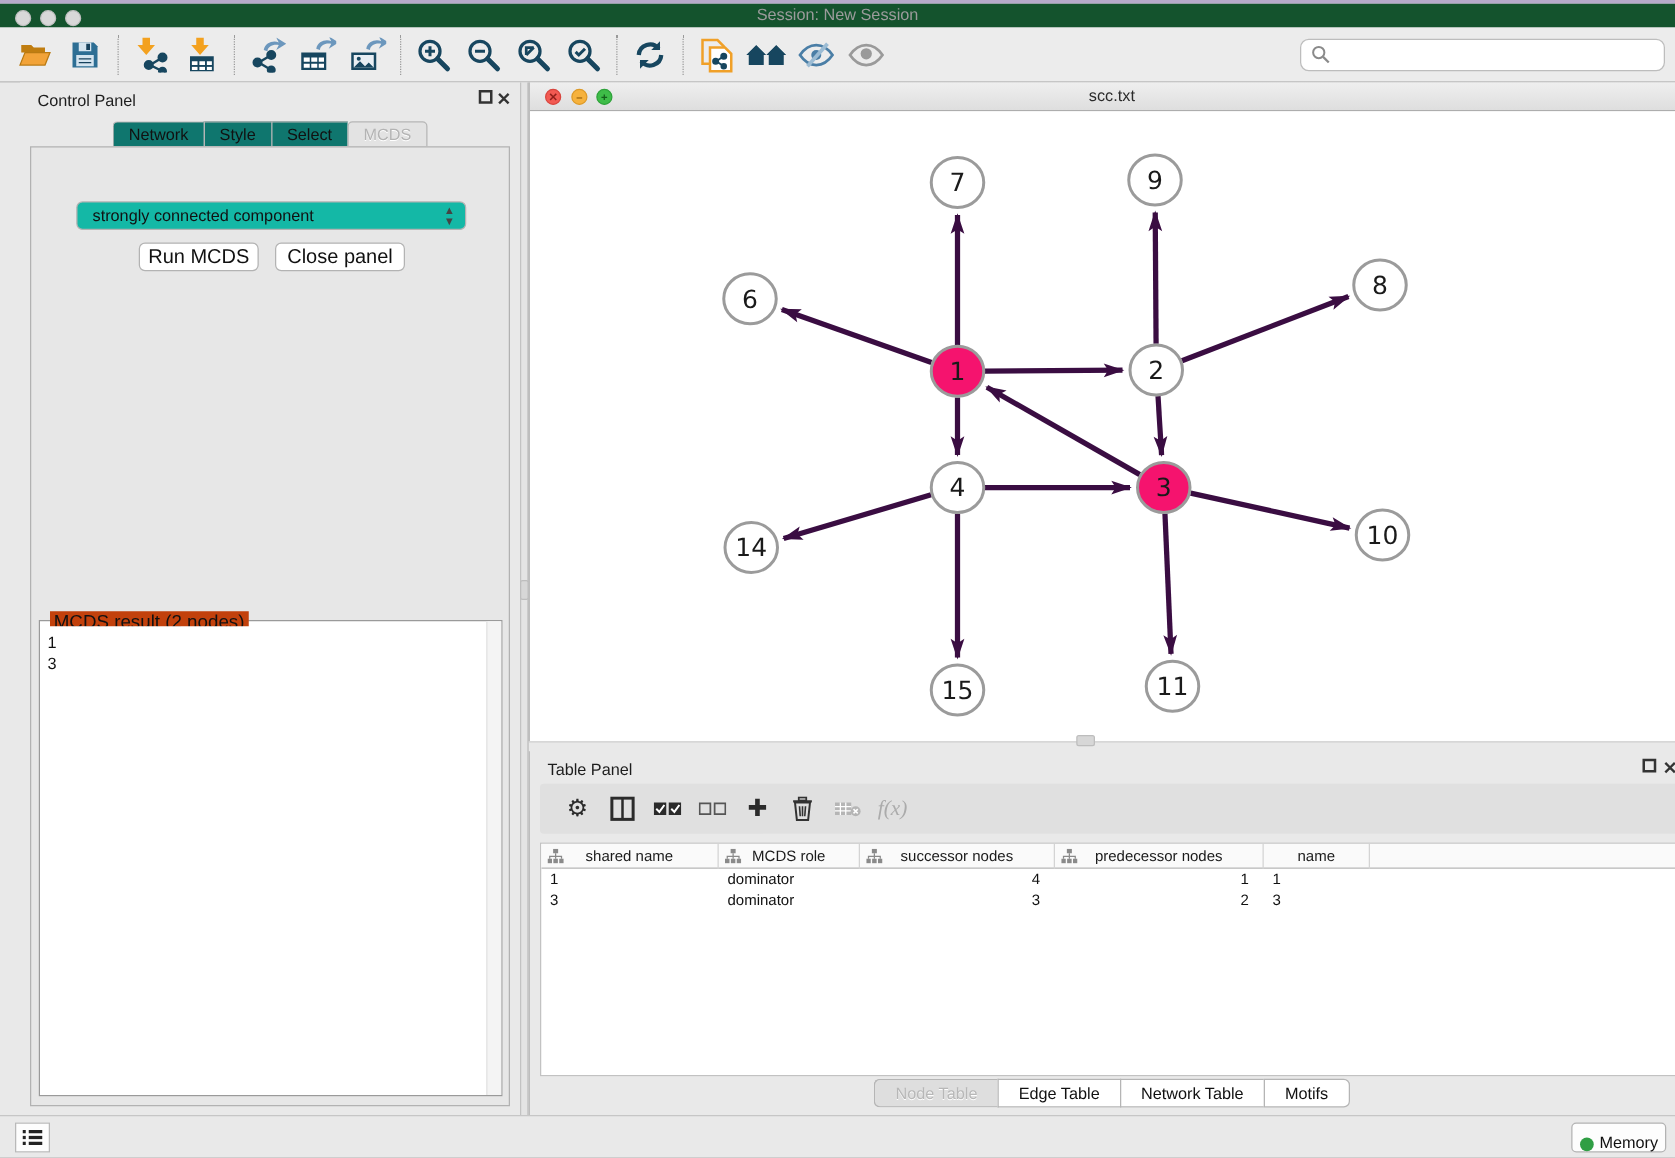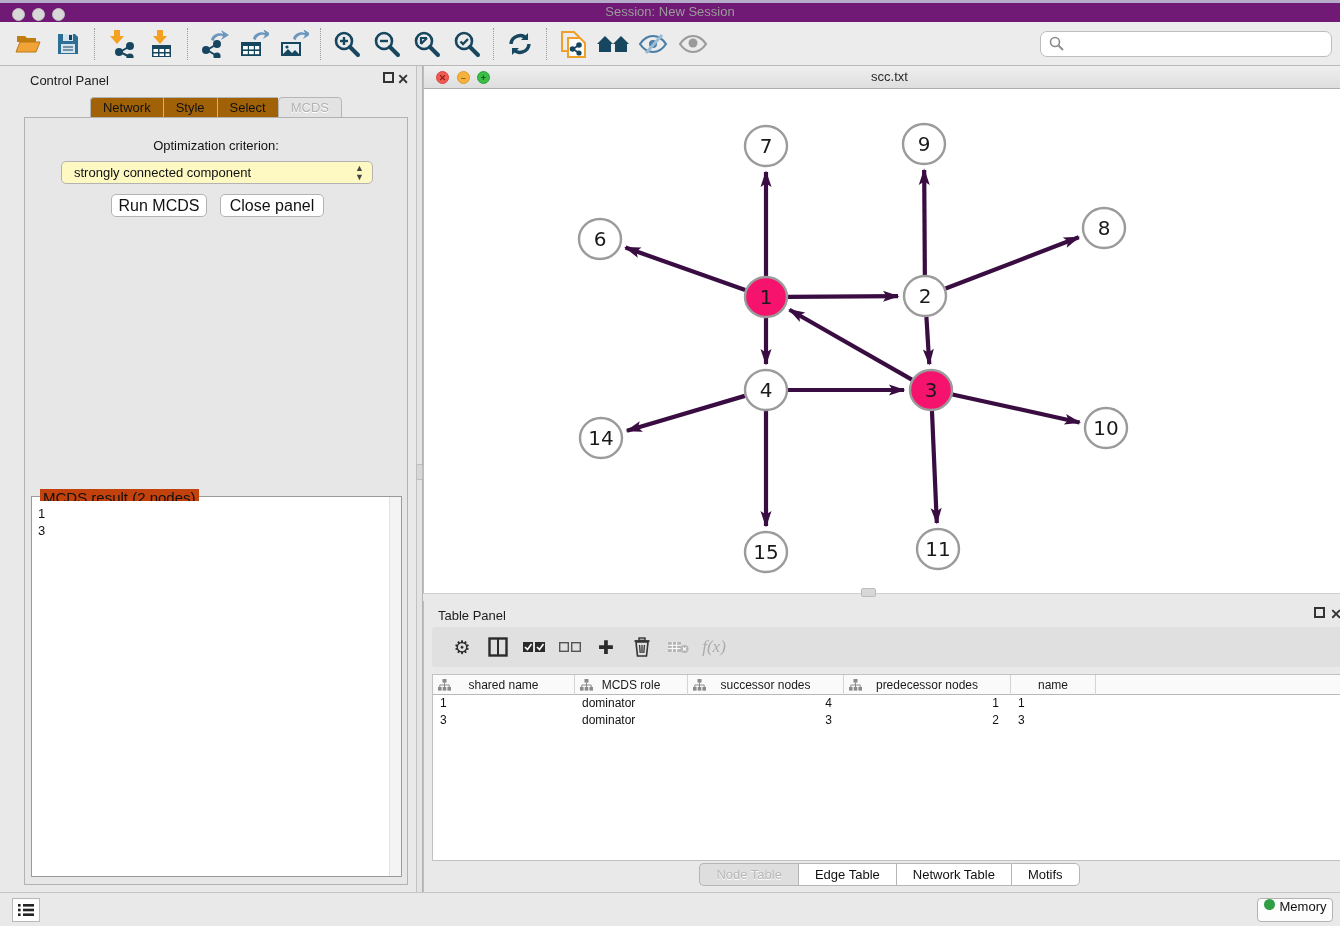--- a/index.html
+++ b/index.html
@@ -3,21 +3,21 @@
 <meta charset="utf-8">
 <style>
   * { margin:0; padding:0; box-sizing:border-box; }
   html,body { width:1340px; height:926px; overflow:hidden; }
   body { font-family:"Liberation Sans", sans-serif; background:#e9e9e9; position:relative;
          outline:1px solid #9e9e9e; }
   .abs { position:absolute; }
 
   
   #top-strip { left:0; top:0; width:1340px; height:3px; background:#b7abca; }
-  #titlebar { left:0; top:3px; width:1340px; height:19px; background:#701a75;
+  #titlebar { left:0; top:3px; width:1340px; height:19px; background:#14532d;
               text-align:center; font-size:13px; color:#9b9b9b; line-height:18px; }
   .tl-dot { width:13px; height:13px; border-radius:50%; background:#d8d8d8; border:1px solid #c0c0c0; top:5px; }
 
   
   #toolbar { left:0; top:22px; width:1340px; height:44px; background:#ececec;
              border-bottom:1px solid #b9b9b9; display:flex; align-items:center; padding:0 8px; }
   .tb-btn { width:40px; height:36px; display:flex; align-items:center; justify-content:center; flex:0 0 auto; }
   .tb-sep { width:1px; height:32px; border-left:1px dotted #9a9a9a; margin:0 6px; flex:0 0 auto; }
   #search-wrap { margin-left:auto; width:292px; height:26px; background:#fff; border:1px solid #bdbdbd;
                  border-radius:7px; display:flex; align-items:center; padding:0 8px; }
@@ -35,30 +35,30 @@
 
   
   .panel-head { position:absolute; left:0; top:0; width:100%; height:28px; }
   .panel-title { position:absolute; left:14px; top:7px; font-size:13px; color:#1d1d1d; }
   .win-float, .win-close { position:absolute; top:6px; width:14px; height:14px; font-size:12px;
                            color:#333; text-align:center; line-height:14px; cursor:default; }
   .win-float { border:2px solid #333; width:11px; height:11px; }
   .win-close { font-weight:bold; font-size:14px; }
 
   #cp-tabs { position:absolute; left:0; top:31px; width:100%; display:flex; justify-content:center; }
-  .cp-tab { height:21px; line-height:19px; padding:0 12px; font-size:13px; background:#a16207;
+  .cp-tab { height:21px; line-height:19px; padding:0 12px; font-size:13px; background:#0f766e;
             border:1px solid #b5b5b5; border-right:none; color:#111; }
   .cp-tab:first-child { border-top-left-radius:4px; }
   .cp-tab:last-child { border-right:1px solid #b5b5b5; border-top-right-radius:4px; }
   .cp-tab.sel { background:#e3e3e3; color:#b3b3b3; text-shadow:0 1px 0 #fff; border-radius:4px 4px 0 0; }
 
   #cp-content { position:absolute; left:8px; top:51px; width:384px; height:768px;
                 background:#e7e7e7; border:1px solid #b2b2b2; }
   #opt-label { position:absolute; left:0; top:20px; width:100%; text-align:center; font-size:13px; color:#111; }
-  #criterion-select { position:absolute; left:36px; top:43px; width:312px; height:23px; background:#fef9c3;
+  #criterion-select { position:absolute; left:36px; top:43px; width:312px; height:23px; background:#14b8a6;
                       border:1px solid #b3b3b3; border-radius:5px; font-size:13px; line-height:21px;
                       padding:0 26px 0 12px; color:#111; }
   #criterion-select .spin { position:absolute; right:8px; top:2px; font-size:9px; color:#444; line-height:9px; }
   .cp-btn { position:absolute; top:76px; height:23px; background:#fff; border:1px solid #b3b3b3;
             border-radius:5px; font-size:16px; color:#111; text-align:center; line-height:21px; }
   #run-btn { left:86px; width:96px; }
   #closepanel-btn { left:195px; width:104px; }
 
   #result-group { position:absolute; left:6px; top:378px; width:371px; height:381px;
                   border:1px solid #9a9a9a; background:#fff; }
@@ -110,21 +110,21 @@
          border:1px solid #b5b5b5; border-right:none; color:#111; }
   .seg:first-child { border-radius:5px 0 0 5px; }
   .seg:last-child { border-right:1px solid #b5b5b5; border-radius:0 5px 5px 0; }
   .seg.sel { background:#dedede; color:#b7b7b7; text-shadow:0 1px 0 #fff; }
 
   
   #statusbar { left:0; top:892px; width:1340px; height:34px; background:#e9e9e9; border-top:1px solid #c6c6c6; }
   #list-btn { position:absolute; left:12px; top:5px; width:28px; height:24px; background:#fdfdfd;
               border:1px solid #b9b9b9; display:flex; align-items:center; justify-content:center; }
   #memory-btn { position:absolute; right:7px; top:5px; width:76px; height:24px; background:#fdfdfd;
-                border:1px solid #b3b3b3; border-radius:4px; display:flex; align-items:flex-start;
+                border:1px solid #b3b3b3; border-radius:4px; display:flex; align-items:flex-end;
                 justify-content:center; font-size:13px; color:#111; gap:5px; }
   #memory-dot { width:11px; height:11px; border-radius:50%; }
 </style>
 </head>
 <body>
 
 <div id="top-strip" class="abs"></div>
 <div id="titlebar" class="abs">
   <div class="tl-dot abs" style="left:12px"></div>
   <div class="tl-dot abs" style="left:32px"></div>
@@ -302,21 +302,20 @@
       <span class="win-float" style="right:22px"></span>
       <span class="win-close" style="right:6px">✕</span>
     </div>
     <div id="cp-tabs">
         <div class="cp-tab">Network</div>
         <div class="cp-tab">Style</div>
         <div class="cp-tab">Select</div>
         <div class="cp-tab sel">MCDS</div>
       </div>
     <div id="cp-content">
-      <div id="opt-label">Optimization criterion:</div>
       <div id="criterion-select">
         <span>strongly connected component</span>
         <span class="spin">▲<br>▼</span>
       </div>
       <div class="cp-btn" id="run-btn">Run MCDS</div>
       <div class="cp-btn" id="closepanel-btn">Close panel</div>
       <div id="result-group">
         <span id="result-title">MCDS result (2 nodes)</span>
         <div id="result-lines">
             <div>1</div>

